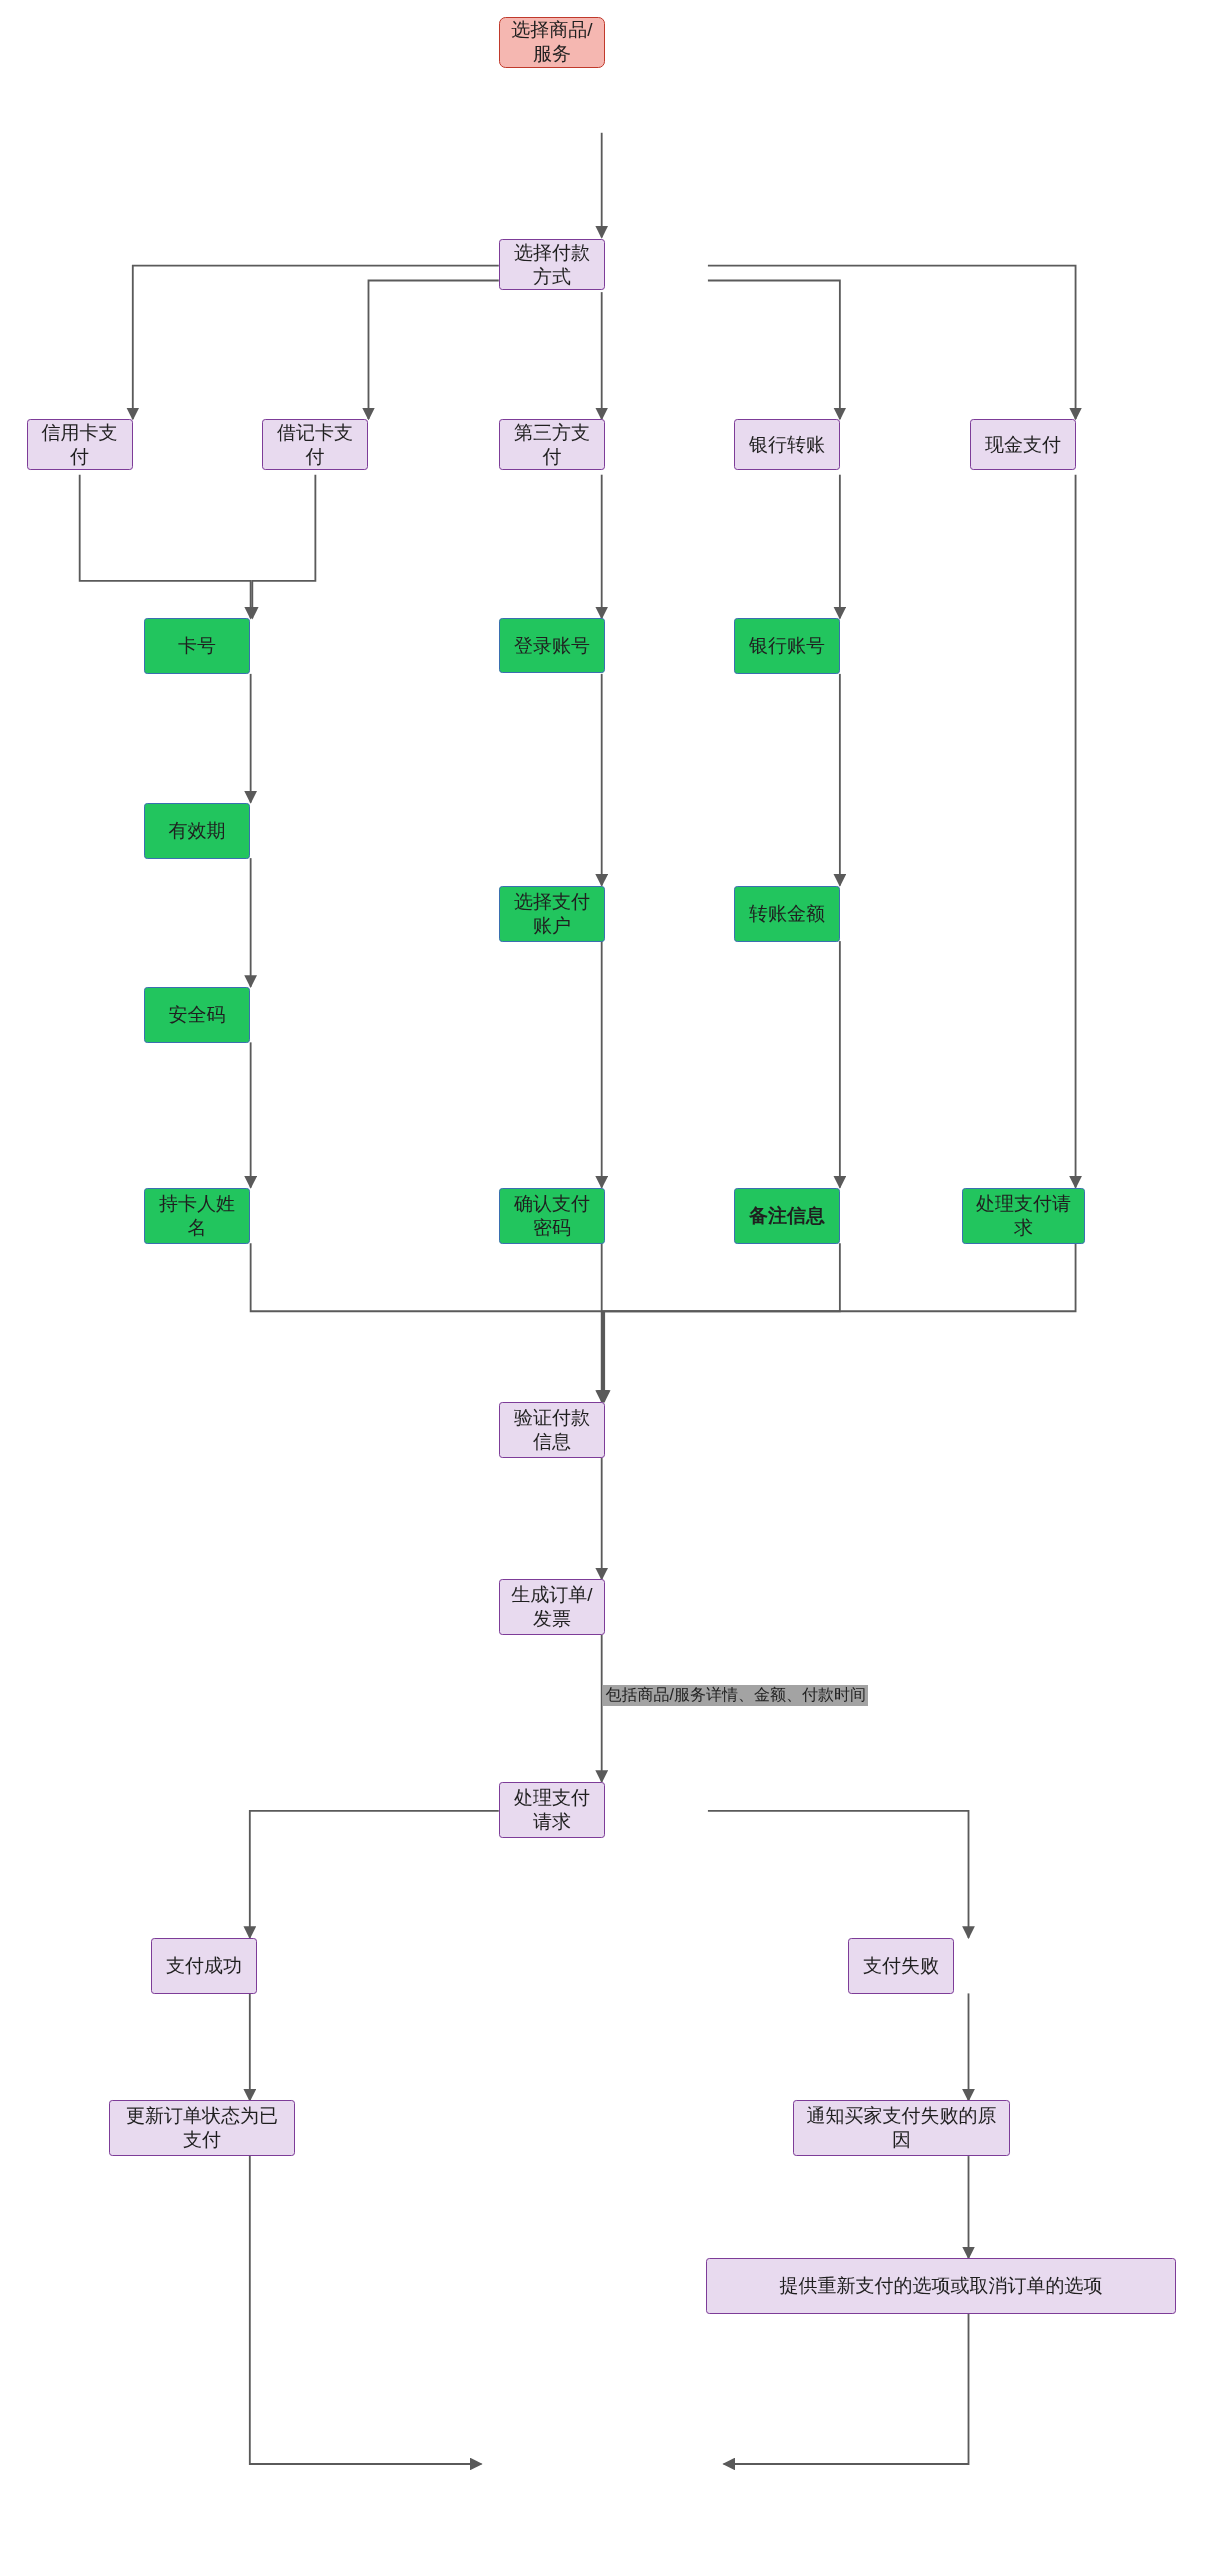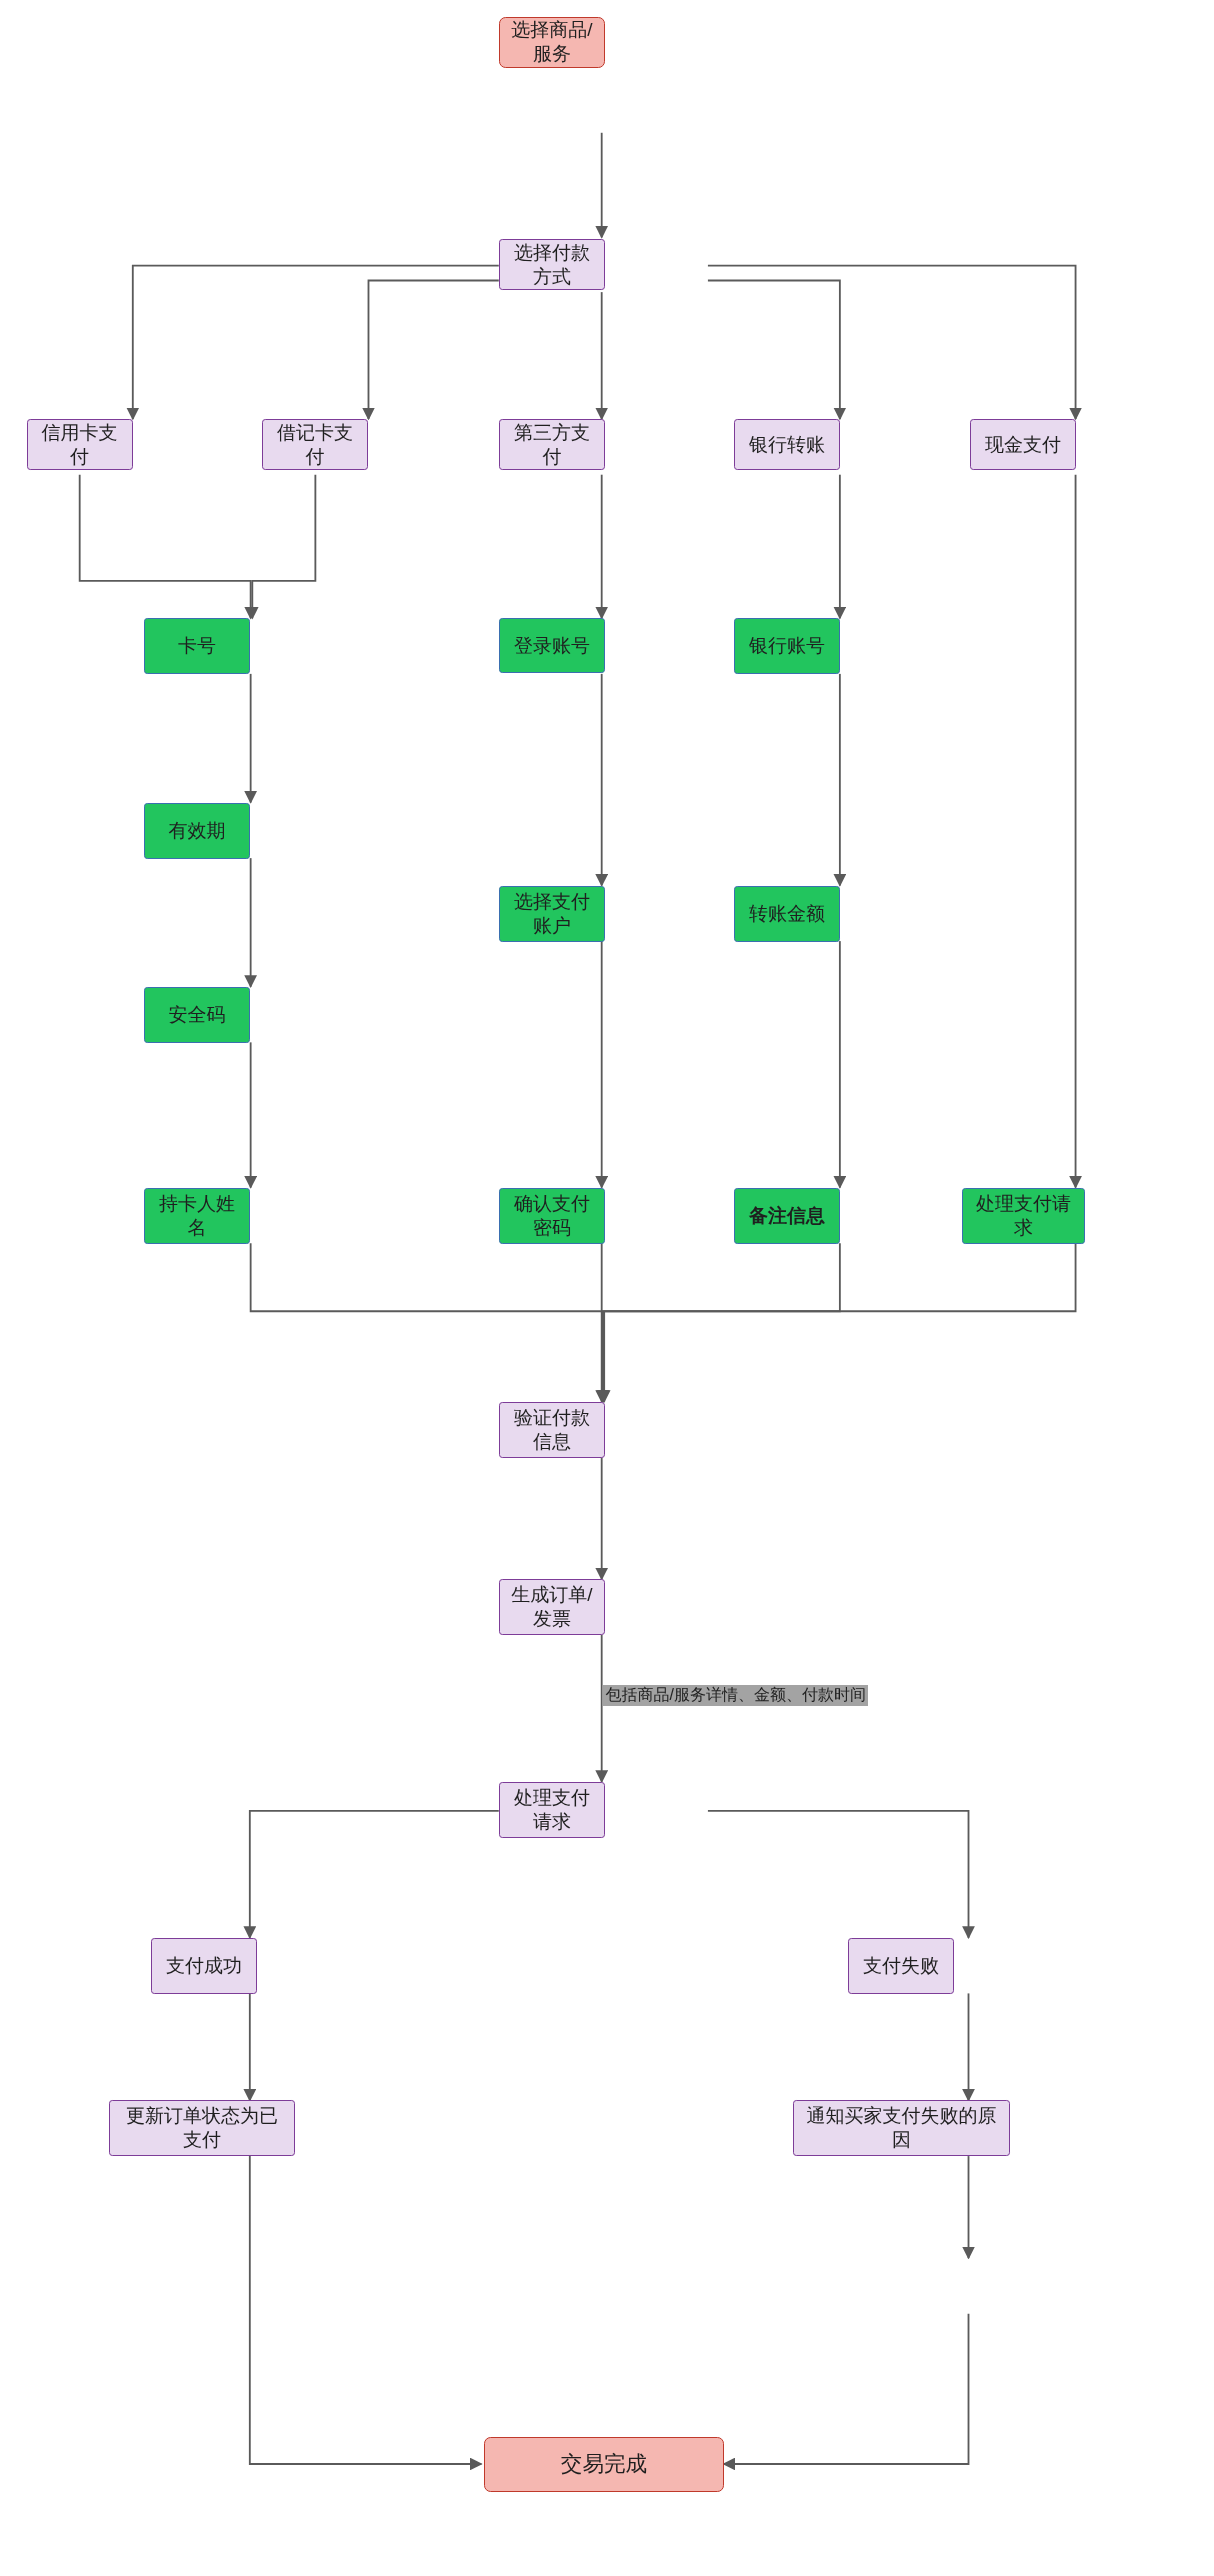--- a/index.html
+++ b/index.html
@@ -148,18 +148,18 @@
   <div class="node blue" style="left:499px;  top:1188px; width:106px; height:56px;">确认支付密码</div>
   <div class="node blue" style="left:734px;  top:1188px; width:106px; height:56px;font-weight:bold;">备注信息</div>
   <div class="node blue" style="left:962px; top:1188px; width:123px; height:56px;">处理支付请求</div>
   <div class="node purple" style="left:499px;  top:1402px; width:106px; height:56px;">验证付款信息</div>
   <div class="node purple" style="left:499px;  top:1579px; width:106px; height:56px;">生成订单/发票</div>
   <div class="node purple" style="left:499px;  top:1782px; width:106px; height:56px;">处理支付请求</div>
   <div class="node purple" style="left:151px;  top:1938px; width:106px; height:56px;">支付成功</div>
   <div class="node purple" style="left:848px; top:1938px; width:106px; height:56px;">支付失败</div>
   <div class="node purple" style="left:109px; top:2100px; width:186px; height:56px;">更新订单状态为已支付</div>
   <div class="node purple" style="left:793px; top:2100px; width:217px; height:56px;">通知买家支付失败的原因</div>
-  <div class="node terminal" style="left:484px; top:2437px; width:240px; height:55px; font-size:21.6px;">交易完成</div>
+  <div class="node purple" style="left:706px; top:2258px; width:470px; height:56px;">提供重新支付的选项或取消订单的选项</div>
 
   <div class="edge-label" style="left:603px; top:1685px;">包括商品/服务详情、金额、付款时间</div>
 
 </div>
 
 
 </body></html>

